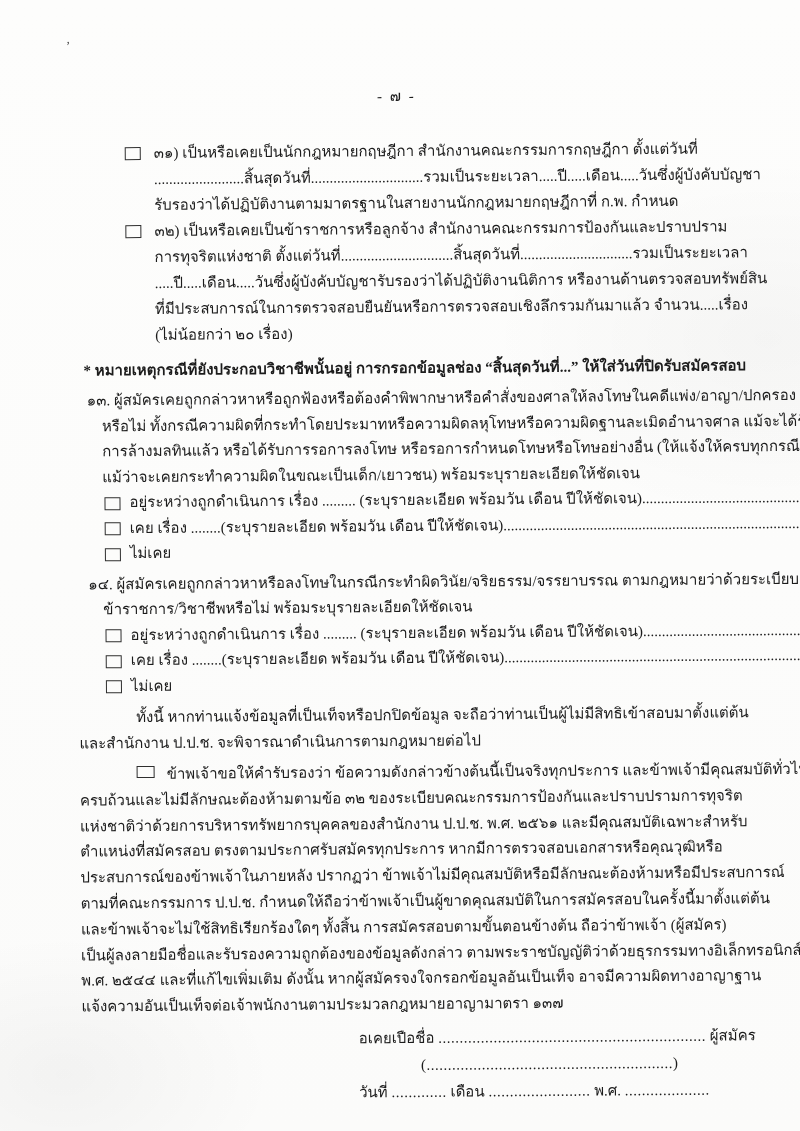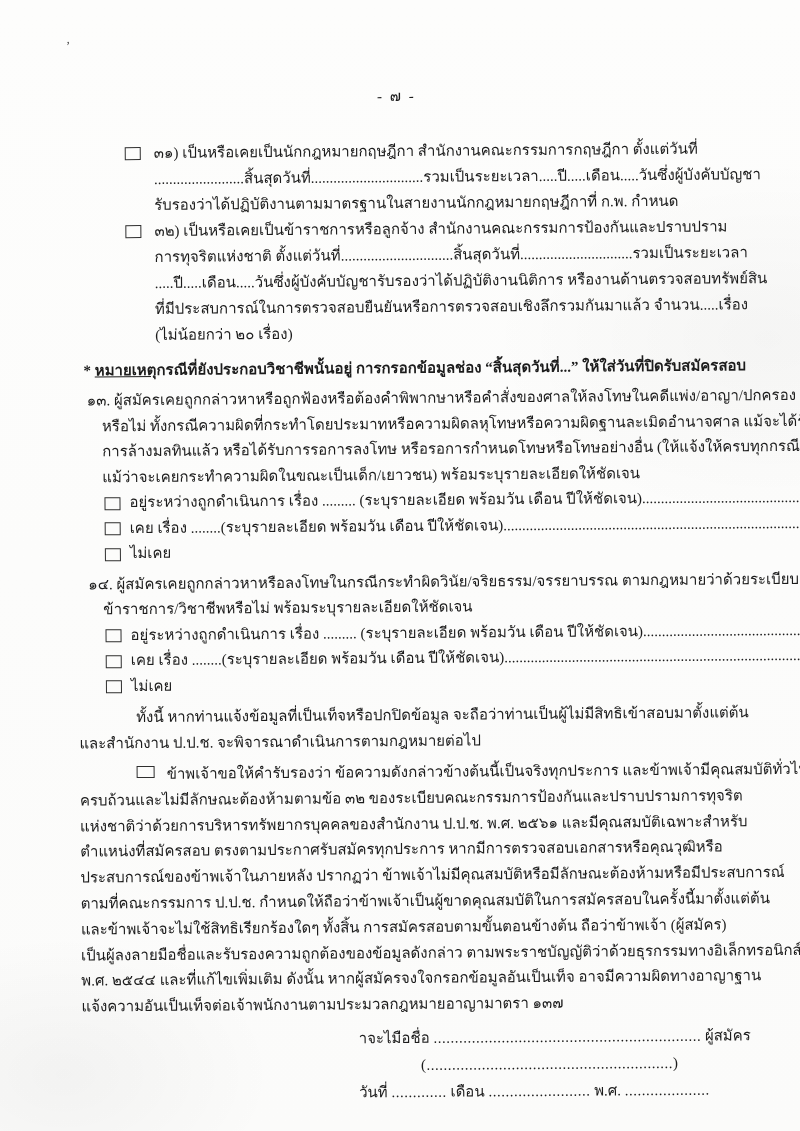--- a/index.html
+++ b/index.html
@@ -22,21 +22,21 @@
   .cb{
     box-sizing:border-box;display:inline-block;width:16px;height:13px;
     border:1.7px solid #2e2e2e;background:transparent;flex:none;
   }
   
   .clauses{margin-left:50px;}
   .clause{display:flex;}
   .clause .cb{margin-top:7px;margin-right:13px;}
   
   .note{margin-left:7px;margin-top:9px;font-weight:bold;line-height:26px;white-space:nowrap;}
-  .note .u{text-decoration:underline;}
+  .note .u{}
   
   .question{margin-left:10px;margin-top:5px;}
   .question .ln{line-height:25.5px;}
   .q-head .ln{margin-left:15px;}
   .q-head .ln.first{margin-left:0;}
   .opt{display:flex;align-items:baseline;margin-left:17px;line-height:25.5px;white-space:nowrap;}
   .opt .cb{align-self:center;margin-top:1px;margin-right:9px;}
   
   .warn{margin-top:5px;}
   .warn .ln.first{text-indent:57px;}
@@ -144,21 +144,21 @@
         <div class="ln">ประสบการณ์ของข้าพเจ้าในภายหลัง ปรากฏว่า ข้าพเจ้าไม่มีคุณสมบัติหรือมีลักษณะต้องห้ามหรือมีประสบการณ์</div>
         <div class="ln">ตามที่คณะกรรมการ ป.ป.ช. กำหนดให้ถือว่าข้าพเจ้าเป็นผู้ขาดคุณสมบัติในการสมัครสอบในครั้งนี้มาตั้งแต่ต้น</div>
         <div class="ln">และข้าพเจ้าจะไม่ใช้สิทธิเรียกร้องใดๆ ทั้งสิ้น การสมัครสอบตามขั้นตอนข้างต้น ถือว่าข้าพเจ้า (ผู้สมัคร)</div>
         <div class="ln">เป็นผู้ลงลายมือชื่อและรับรองความถูกต้องของข้อมูลดังกล่าว ตามพระราชบัญญัติว่าด้วยธุรกรรมทางอิเล็กทรอนิกส์</div>
         <div class="ln">พ.ศ. ๒๕๔๔ และที่แก้ไขเพิ่มเติม ดังนั้น หากผู้สมัครจงใจกรอกข้อมูลอันเป็นเท็จ อาจมีความผิดทางอาญาฐาน</div>
         <div class="ln">แจ้งความอันเป็นเท็จต่อเจ้าพนักงานตามประมวลกฎหมายอาญามาตรา ๑๓๗</div>
       </div>
 
       <div class="sig">
         <div>
-          <span>าจะไมือชื่อ</span>
+          <span>อเคยเปือชื่อ</span>
           <span class="dots">...............................................................</span>
           <span>ผู้สมัคร</span>
         </div>
         <div class="name-line">
           <span class="dots">(..........................................................)</span>
         </div>
         <div>
           <span>วันที่</span>
           <span class="dots">.............</span>
           <span>เดือน</span>

